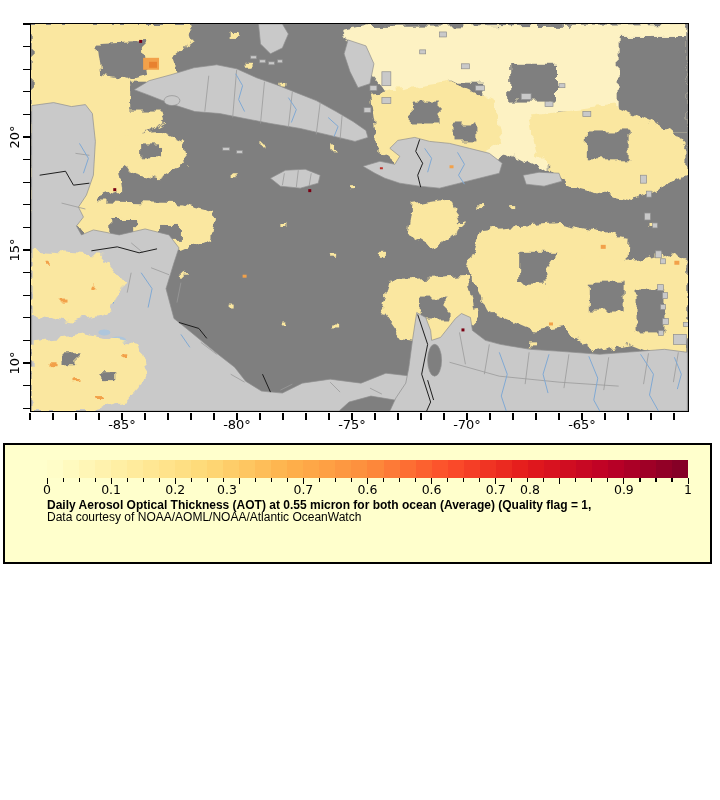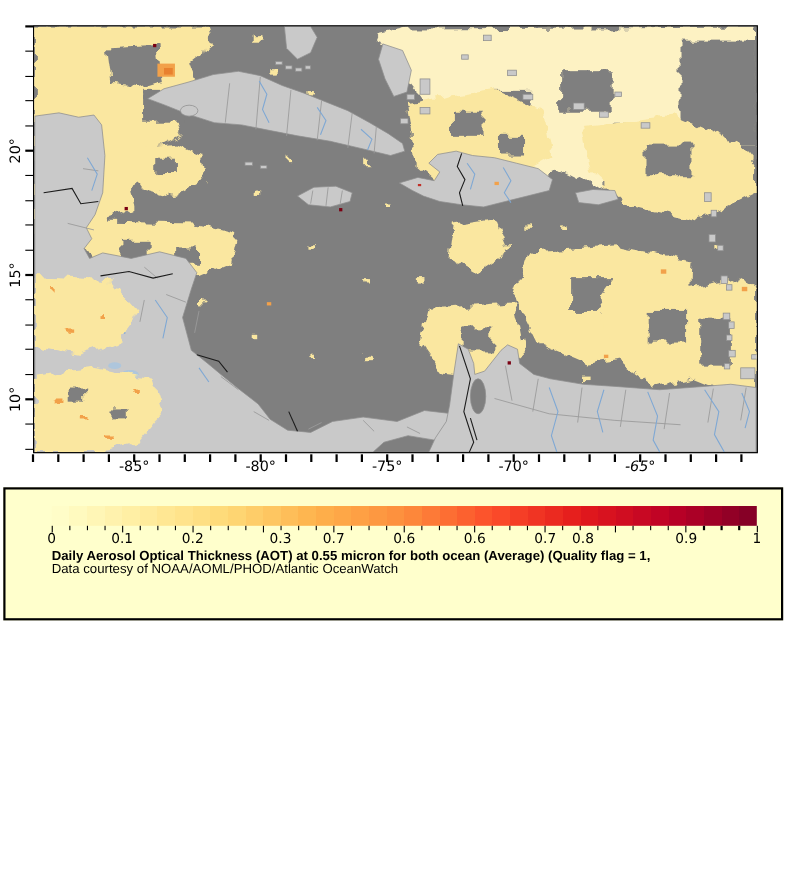--- a/index.html
+++ b/index.html
@@ -241,32 +241,32 @@
         <rect fill="#C03028" x="350" y="144" width="3" height="2"></rect>
       </g>
     </svg>
   </div>
 
   <div id="xlabels">
       <div class="xlab" style="left: 122px;">-85°</div>
       <div class="xlab" style="left: 237px;">-80°</div>
       <div class="xlab" style="left: 352px;">-75°</div>
       <div class="xlab" style="left: 467px;">-70°</div>
-      <div class="xlab" style="left: 582px; font-style: italic;">-65°</div>
+      <div class="xlab" style="left: 582px;">-65°</div>
     </div>
   <div id="ylabels"></div>
 
   <div class="legend-box"></div>
   <div id="colorbar" style="background: linear-gradient(90deg, rgb(255, 253, 200) 0%, rgb(255, 253, 200) 2.5%, rgb(255, 250, 191) 2.5%, rgb(255, 250, 191) 5%, rgb(255, 246, 182) 5%, rgb(255, 246, 182) 7.5%, rgb(255, 242, 173) 7.5%, rgb(255, 242, 173) 10%, rgb(255, 239, 164) 10%, rgb(255, 239, 164) 12.5%, rgb(255, 235, 156) 12.5%, rgb(255, 235, 156) 15%, rgb(255, 231, 147) 15%, rgb(255, 231, 147) 17.5%, rgb(255, 227, 139) 17.5%, rgb(255, 227, 139) 20%, rgb(254, 223, 131) 20%, rgb(254, 223, 131) 22.5%, rgb(254, 219, 122) 22.5%, rgb(254, 219, 122) 25%, rgb(254, 213, 114) 25%, rgb(254, 213, 114) 27.5%, rgb(254, 205, 105) 27.5%, rgb(254, 205, 105) 30%, rgb(254, 198, 97) 30%, rgb(254, 198, 97) 32.5%, rgb(254, 190, 89) 32.5%, rgb(254, 190, 89) 35%, rgb(254, 182, 80) 35%, rgb(254, 182, 80) 37.5%, rgb(254, 174, 74) 37.5%, rgb(254, 174, 74) 40%, rgb(254, 167, 71) 40%, rgb(254, 167, 71) 42.5%, rgb(254, 160, 68) 42.5%, rgb(254, 160, 68) 45%, rgb(253, 152, 65) 45%, rgb(253, 152, 65) 47.5%, rgb(253, 145, 62) 47.5%, rgb(253, 145, 62) 50%, rgb(253, 135, 58) 50%, rgb(253, 135, 58) 52.5%, rgb(253, 122, 55) 52.5%, rgb(253, 122, 55) 55%, rgb(253, 110, 51) 55%, rgb(253, 110, 51) 57.5%, rgb(252, 97, 47) 57.5%, rgb(252, 97, 47) 60%, rgb(252, 84, 44) 60%, rgb(252, 84, 44) 62.5%, rgb(250, 73, 41) 62.5%, rgb(250, 73, 41) 65%, rgb(245, 62, 38) 65%, rgb(245, 62, 38) 67.5%, rgb(240, 52, 35) 67.5%, rgb(240, 52, 35) 70%, rgb(235, 42, 32) 70%, rgb(235, 42, 32) 72.5%, rgb(230, 31, 29) 72.5%, rgb(230, 31, 29) 75%, rgb(223, 23, 29) 75%, rgb(223, 23, 29) 77.5%, rgb(216, 18, 31) 77.5%, rgb(216, 18, 31) 80%, rgb(208, 13, 33) 80%, rgb(208, 13, 33) 82.5%, rgb(200, 8, 35) 82.5%, rgb(200, 8, 35) 85%, rgb(193, 3, 37) 85%, rgb(193, 3, 37) 87.5%, rgb(183, 0, 38) 87.5%, rgb(183, 0, 38) 90%, rgb(171, 0, 38) 90%, rgb(171, 0, 38) 92.5%, rgb(159, 0, 38) 92.5%, rgb(159, 0, 38) 95%, rgb(146, 0, 38) 95%, rgb(146, 0, 38) 97.5%, rgb(134, 0, 38) 97.5%, rgb(134, 0, 38) 100%);"></div>
   <div id="cbticks"></div>
   <div id="cblabels"></div>
 
   <div class="caption">
     <div class="cap-bold">Daily Aerosol Optical Thickness (AOT) at 0.55 micron for both ocean (Average) (Quality flag = 1,</div>
-    <div>Data courtesy of NOAA/AOML/PHOD/Atlantic OceanWatch</div>
+    <div>Data courtesy of NOAA/AOML/NOAA/Atlantic OceanWatch</div>
   </div>
 <div class="tick-x" style="left: 29.4px; top: 413px;"></div>
     <div class="tick-x" style="left: 52.4px; top: 413px;"></div>
     <div class="tick-x" style="left: 75.4px; top: 413px;"></div>
     <div class="tick-x" style="left: 98.4px; top: 413px;"></div>
     <div class="tick-x" style="left: 121.4px; top: 413px;"></div>
     <div class="tick-x" style="left: 144.4px; top: 413px;"></div>
     <div class="tick-x" style="left: 167.4px; top: 413px;"></div>
     <div class="tick-x" style="left: 190.4px; top: 413px;"></div>
     <div class="tick-x" style="left: 213.4px; top: 413px;"></div>
@@ -348,21 +348,21 @@
     <div class="cbtick" style="left: 591.35px; height: 4px;"></div>
     <div class="cbtick" style="left: 607.375px; height: 4px;"></div>
     <div class="cbtick" style="left: 623.4px; height: 6px;"></div>
     <div class="cbtick" style="left: 639.425px; height: 4px;"></div>
     <div class="cbtick" style="left: 655.45px; height: 4px;"></div>
     <div class="cbtick" style="left: 671.475px; height: 4px;"></div>
     <div class="cbtick" style="left: 687.5px; height: 6px;"></div>
     <div class="cblab" style="left: 47px;">0</div>
     <div class="cblab" style="left: 111.1px;">0.1</div>
     <div class="cblab" style="left: 175.2px;">0.2</div>
-    <div class="cblab" style="left: 255px;">0.3</div>
+    <div class="cblab" style="left: 227px;">0.3</div>
     <div class="cblab" style="left: 303.4px;">0.7</div>
     <div class="cblab" style="left: 367.5px;">0.6</div>
     <div class="cblab" style="left: 431.6px;">0.6</div>
     <div class="cblab" style="left: 495.7px;">0.7</div>
     <div class="cblab" style="left: 530px;">0.8</div>
     <div class="cblab" style="left: 623.9px;">0.9</div>
     <div class="cblab" style="left: 688px;">1</div>
   </div>
 
 </body></html>

